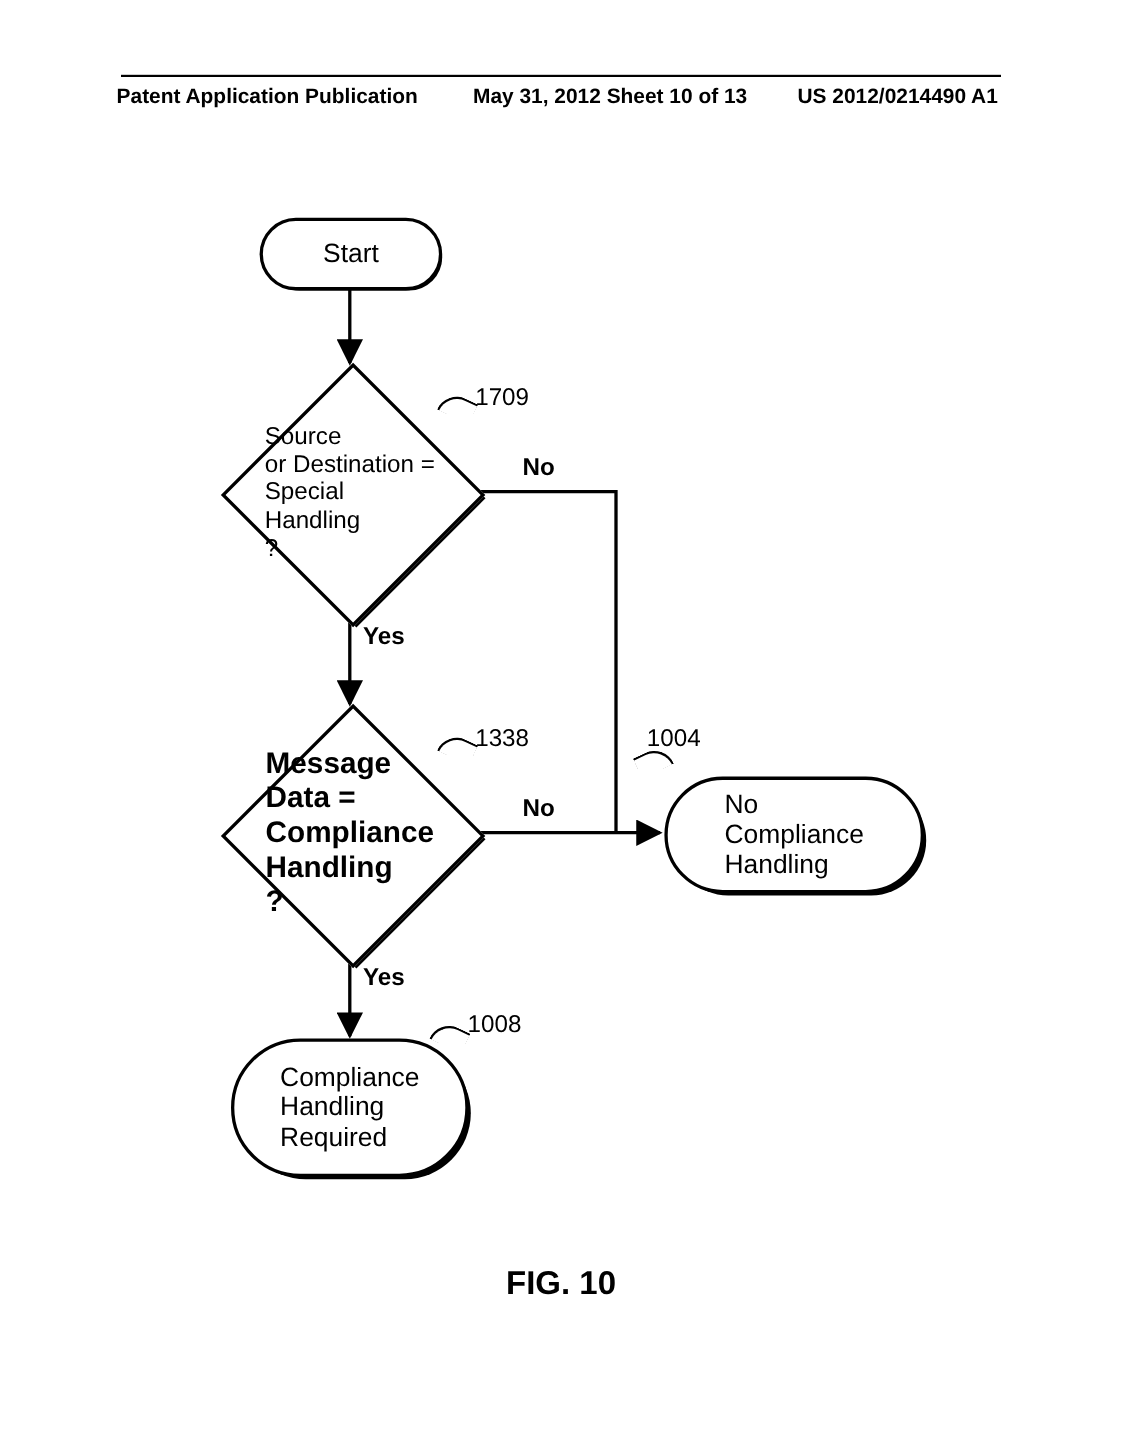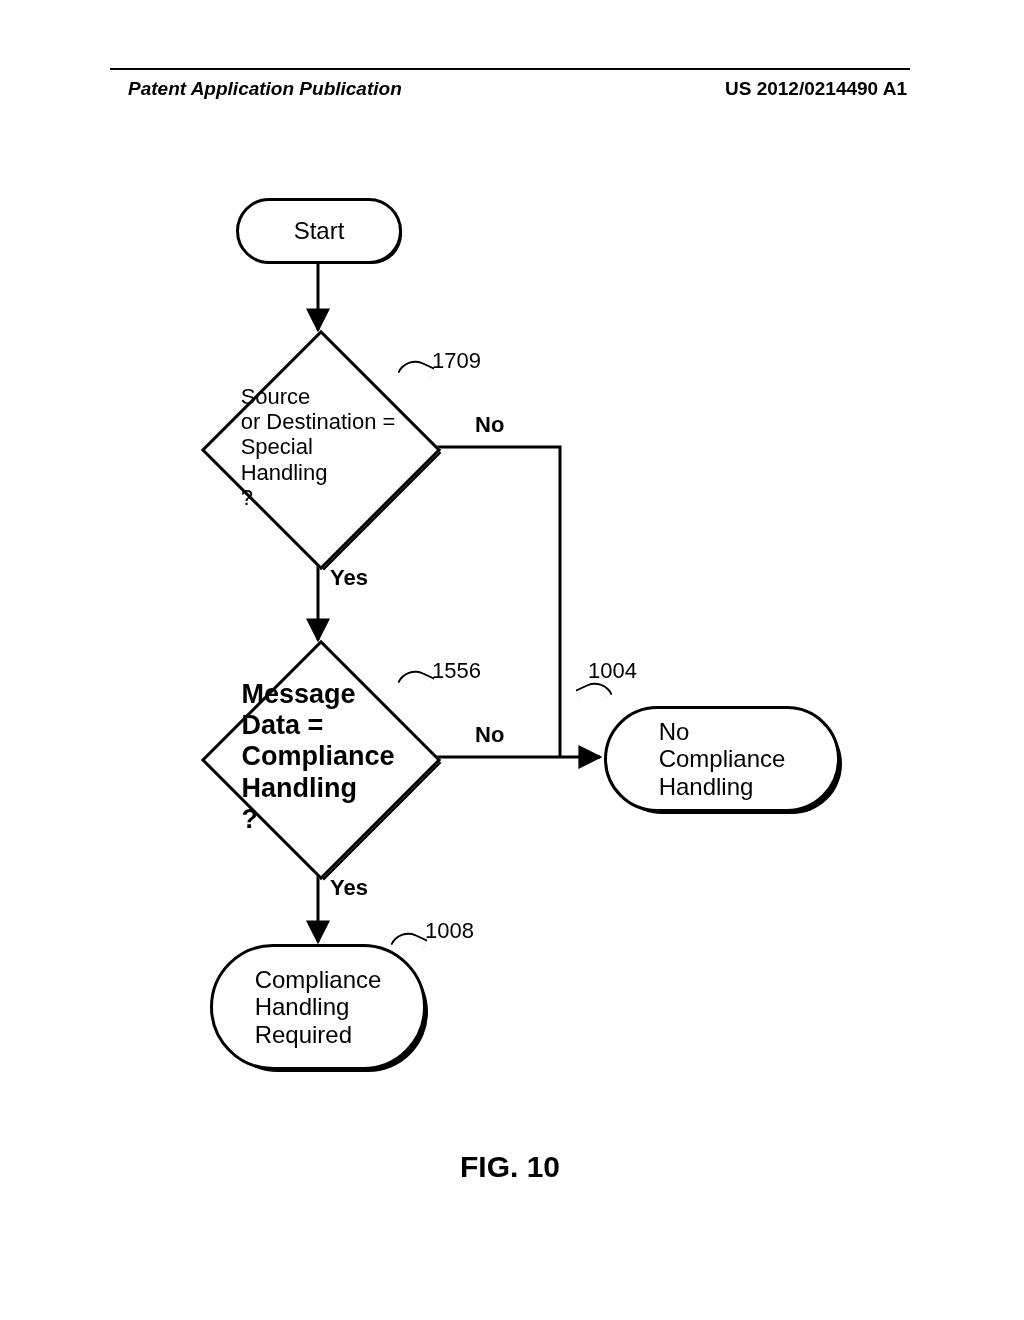--- a/index.html
+++ b/index.html
@@ -21,21 +21,21 @@
     top: 68px;
     width: 800px;
     border-top: 2px solid #000;
   }
   .hdr {
     position: absolute;
     top: 78px;
     font-size: 19px;
     font-weight: bold;
   }
-  .hdr-left  { left: 128px; font-style: italic; }
+  .hdr-left  { left: 106px; }
   .hdr-mid   { left: 430px; }
   .hdr-right { left: 725px; }
 
   
 
   .shape-label {
     font-size: 24px;
     text-align: left;
     line-height: 1.15;
     pointer-events: none;
@@ -114,20 +114,21 @@
     margin-left: 20px;
   }
 </style>
 </head>
 <body>
 
 <div class="page">
 
   <div class="hr-top"></div>
   <div class="hdr hdr-left">Patent Application Publication</div>
+  <div class="hdr hdr-mid">May 31, 2012  Sheet 10 of 13</div>
   <div class="hdr hdr-right">US 2012/0214490 A1</div>
 
   <svg width="1024" height="1320" style="position:absolute;left:0;top:0;pointer-events:none">
     <defs>
       <marker id="ah" viewBox="0 0 10 10" refX="9" refY="5" markerWidth="8" markerHeight="8" orient="auto-start-reverse">
         <path d="M0,0 L10,5 L0,10 z" fill="#000"></path>
       </marker>
     </defs>
 
     <line x1="318" y1="257" x2="318" y2="330" stroke="#000" stroke-width="3" marker-end="url(#ah)"></line>
@@ -170,21 +171,21 @@
     <div class="diamond" style="left:33px; top:33px; width:164px; height:164px;"></div>
     <div class="diamond-text">
       <div class="shape-label" style="white-space:pre-line; font-size:27px;font-weight:bold;">Message
 Data =
 Compliance
 Handling
 ?</div>
     </div>
   </div>
   <div class="leader" style="left:400px; top:670px;"></div>
-  <div class="ref" style="left:432px; top:658px;">1556</div>
+  <div class="ref" style="left:432px; top:658px;">1338</div>
   <div class="edge-label" style="left:475px; top:722px;">No</div>
   <div class="edge-label" style="left:330px; top:875px;">Yes</div>
 
   <div class="capsule-shadow" style="left:612px; top:714px; width:230px; height:100px;"></div>
   <div class="capsule" style="left:604px; top:706px; width:230px; height:100px;">
     <div class="shape-label" style="white-space:pre-line;">No
 Compliance
 Handling</div>
   </div>
   <div class="leader leader-right" style="left:578px; top:682px;"></div>

